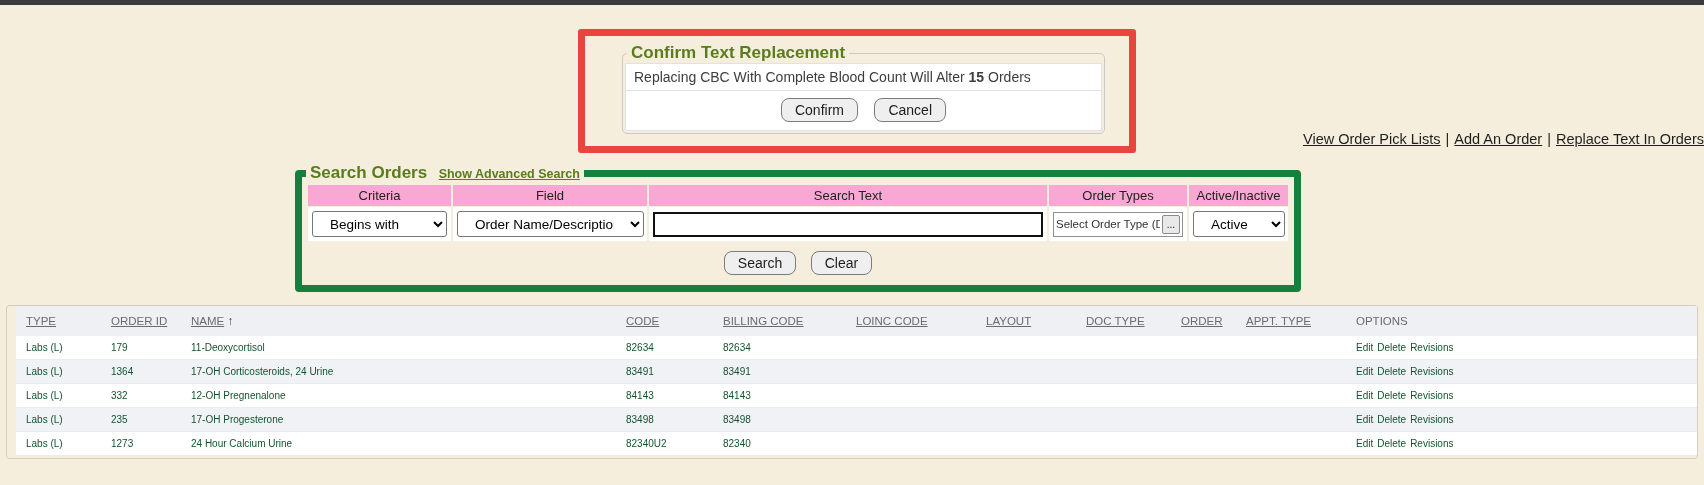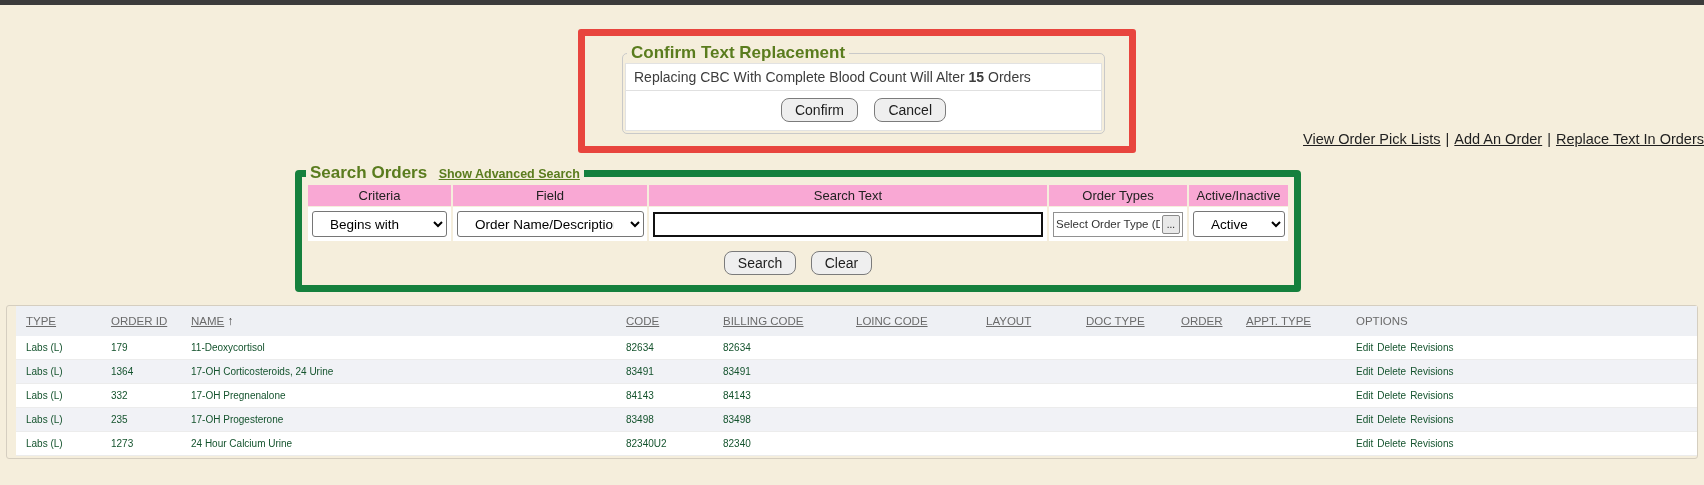--- a/index.html
+++ b/index.html
@@ -209,21 +209,21 @@
     <td></td>
     <td></td>
     <td></td>
     <td></td>
     <td></td>
     <td class="options-cell"><span class="option-link">Edit</span><span class="option-link">Delete</span><span class="option-link">Revisions</span></td>
   </tr>
         <tr class="norm">
     <td>Labs (L)</td>
     <td>332</td>
-    <td>17-OH Pregnenalone</td>
+    <td>12-OH Pregnenalone</td>
     <td>84143</td>
     <td>84143</td>
     <td></td>
     <td></td>
     <td></td>
     <td></td>
     <td></td>
     <td class="options-cell"><span class="option-link">Edit</span><span class="option-link">Delete</span><span class="option-link">Revisions</span></td>
   </tr>
         <tr class="alt">

